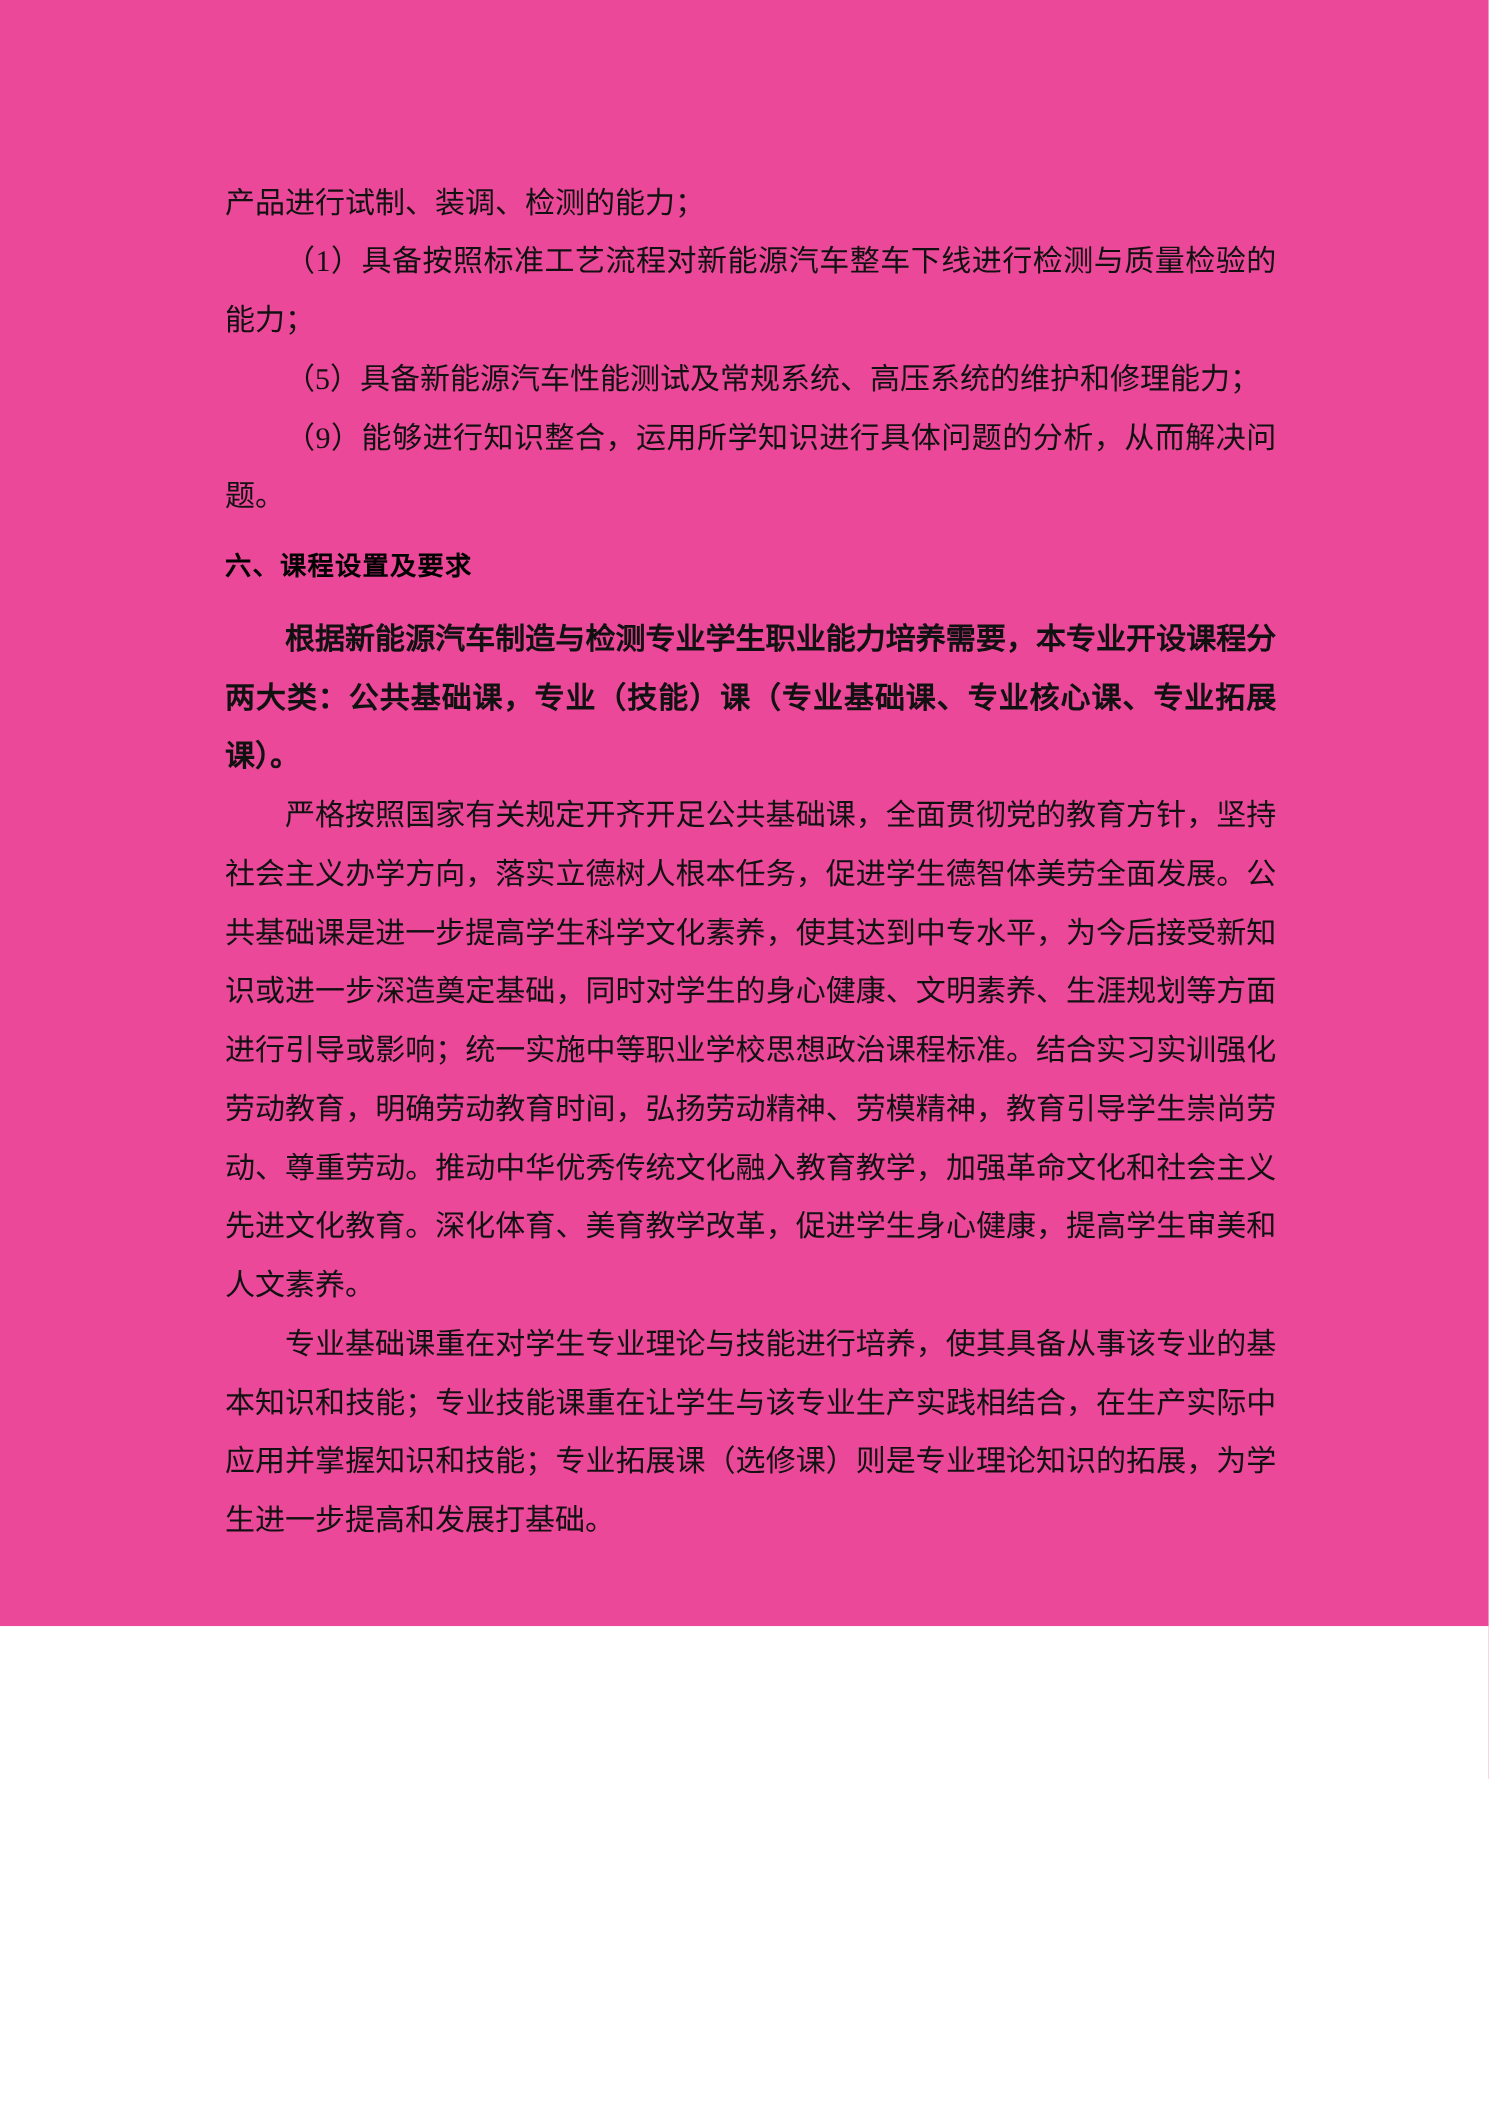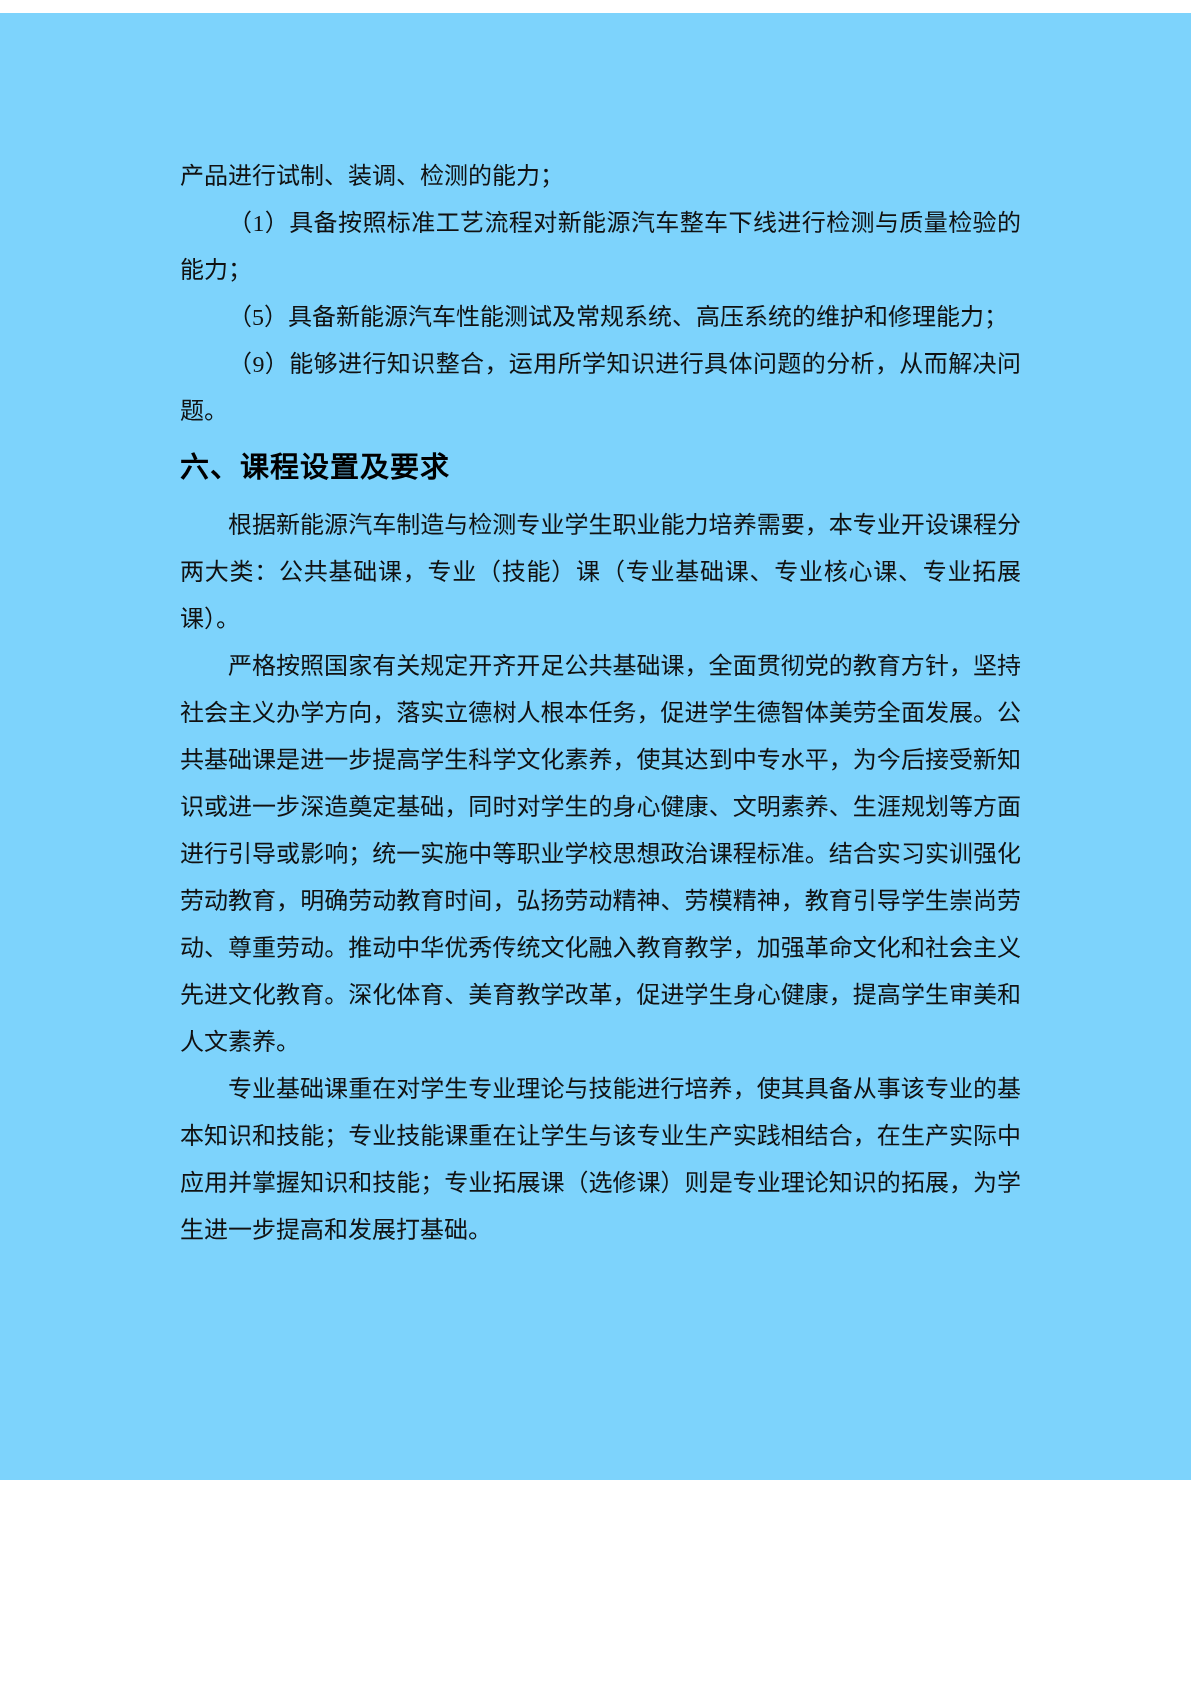--- a/index.html
+++ b/index.html
@@ -3,26 +3,25 @@
 <meta charset="utf-8">
 <style>
   html, body {
     margin: 0;
     padding: 0;
     background: #ffffff;
   }
   .page {
     position: relative;
     width: 1191px;
-    height: 1467px;
-    background: #7dd3fc;
+    height: 1301px;
+    background: #ec4899;
     color: #111111;
     font-family: "Liberation Serif", "DejaVu Serif", serif;
     overflow: hidden;
-    margin-top: 13px;
   }
   .content {
     position: absolute;
     left: 180px;
     top: 140px;
     width: 841px;
   }
   p.body {
     margin: 0;
     font-size: 24px;
@@ -32,27 +31,28 @@
     text-indent: 48px;
     word-break: normal;
     letter-spacing: 0;
   }
   p.body.continuation {
     text-indent: 0;
   }
   p.body.compress-punct {
     
     text-spacing-trim: trim-all;
+    font-weight: bold;
   }
   h2.section-heading {
     margin: 7px 0 10px 0;
     font-family: Liberation Sans, sans-serif;
     font-weight: bold;
     color: #000000;
-    font-size: 29px;
+    font-size: 21px;
     line-height: 50px;
     letter-spacing: 1px;
     text-align: left;
   }
   .page-number {
     position: absolute;
     top: 1556px;
     right: 181px;
     font-size: 26px;
     line-height: 34px;

